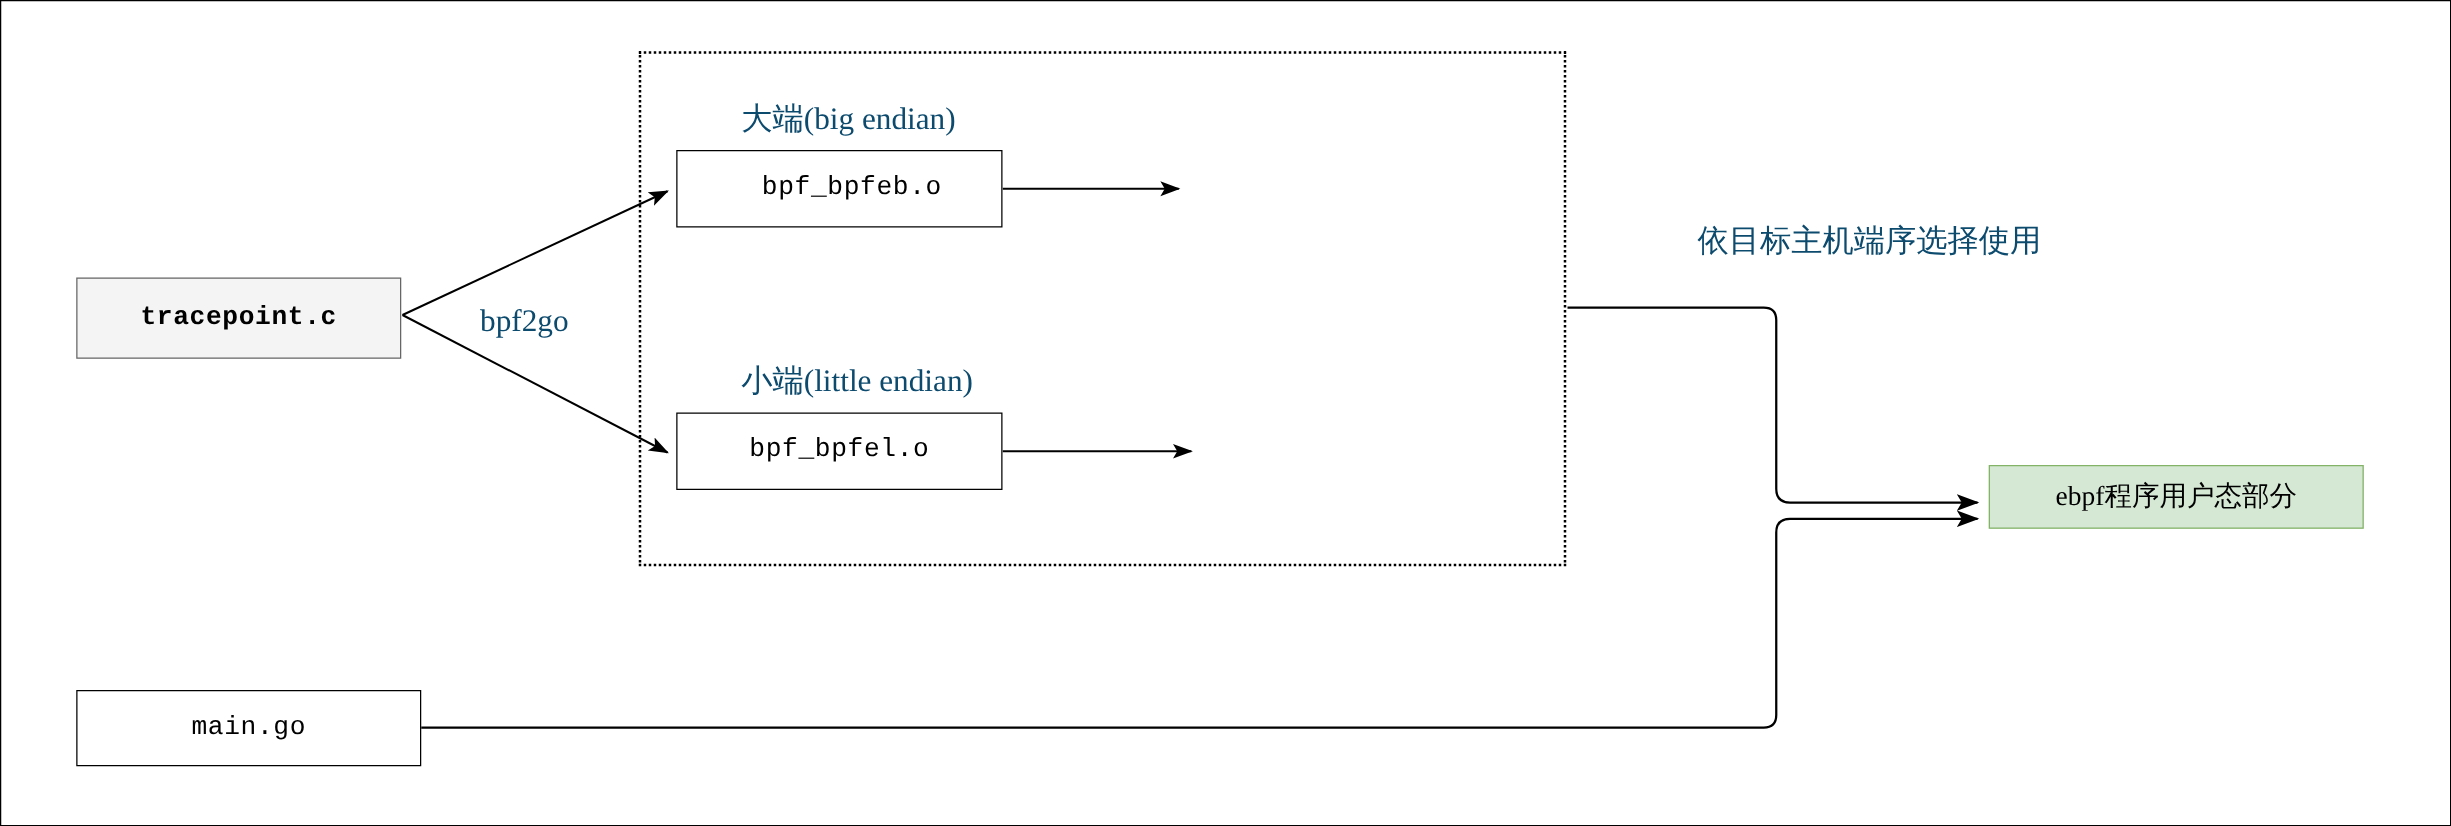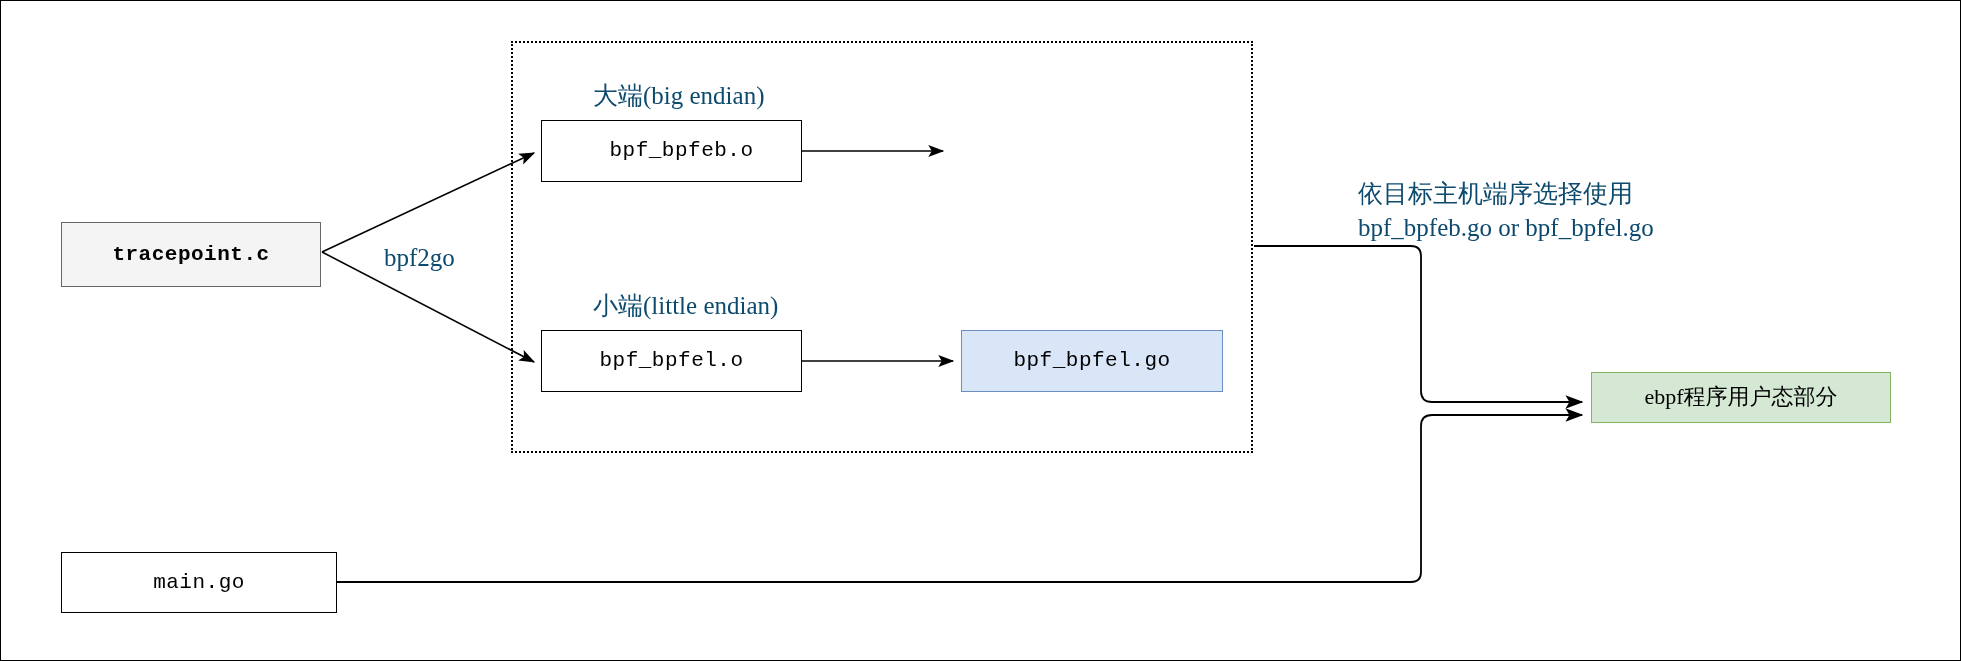--- a/index.html
+++ b/index.html
@@ -105,30 +105,28 @@
 
   <div class="group-box" style="left:510px; top:40px; width:742px; height:412px;"></div>
 
   <div class="node node-grey" style="left:60px; top:221px; width:260px; height:65px;font-weight:bold;">tracepoint.c</div>
 
   <div class="node node-plain" style="left:540px; top:119px; width:261px; height:62px;padding-left:20px;">bpf_bpfeb.o</div>
 
   <div class="node node-plain" style="left:540px; top:329px; width:261px; height:62px;">bpf_bpfel.o</div>
 
 
-  <div class="node node-blue" style="left:960px; top:329px; width:262px; height:62px;">bpf_bpfel.go</div>
 
   <div class="node node-plain" style="left:60px; top:551px; width:276px; height:61px;">main.go</div>
 
   <div class="node node-green" style="left:1590px; top:371px; width:300px; height:51px;">ebpf程序用户态部分</div>
 
   <div class="label" style="left:383px; top:240px;">bpf2go</div>
 
   <div class="label" style="left:592px; top:78px;">大端(big endian)</div>
 
   <div class="label" style="left:592px; top:288px;">小端(little endian)</div>
 
   <div class="label label-center" style="left:1357px; top:176px; width:260px; text-align:center;">
     <div>依目标主机端序选择使用</div>
-    <div>bpf_bpfeb.go or bpf_bpfel.go</div>
   </div>
 
 </div>
 
 </body></html>

